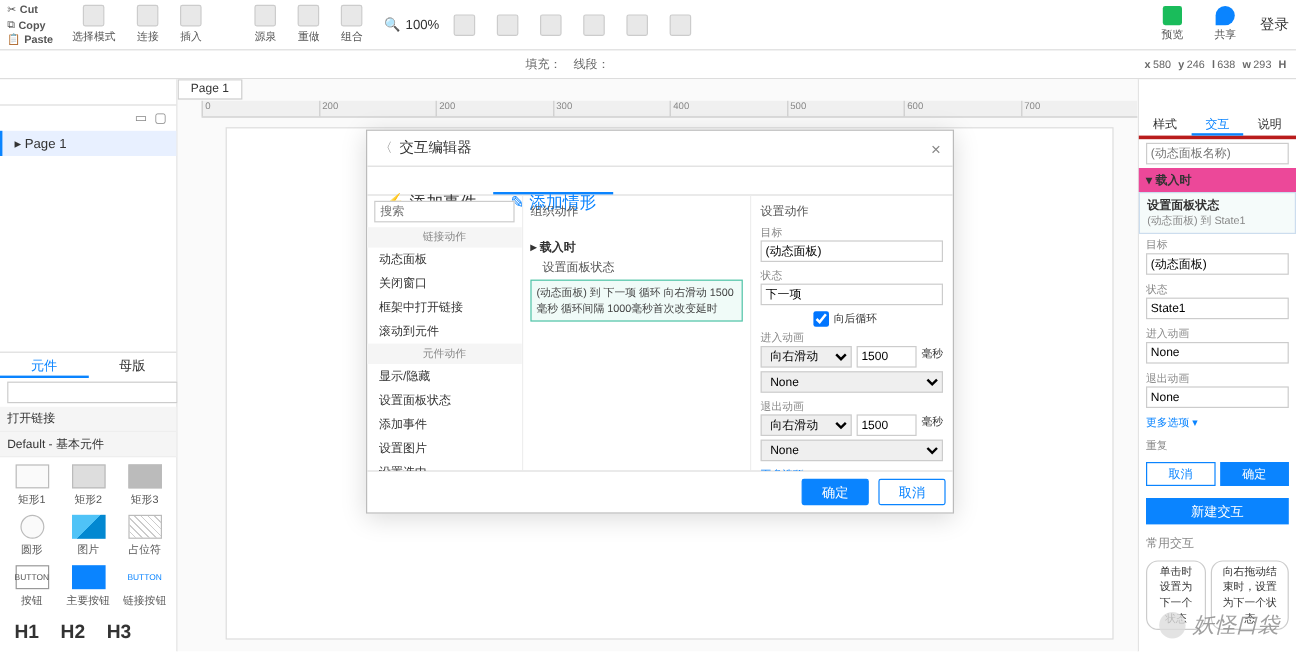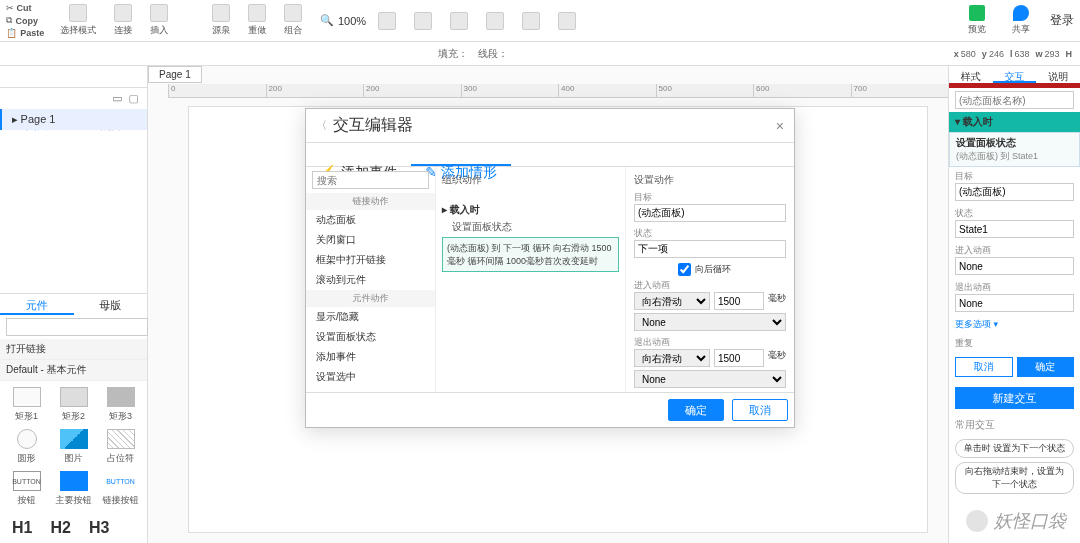--- a/index.html
+++ b/index.html
@@ -36,37 +36,37 @@
 .leftpanel .widget .shape.img { background: linear-gradient(135deg,#4fc3f7 50%,#0288d1 50%); border: none; }
 .leftpanel .widget .shape.btn { background: #fff; border: 1px solid #999; display:flex;align-items:center;justify-content:center;font-size:7px; }
 .leftpanel .widget .shape.btnblue { background: #0a84ff; border: none; }
 .leftpanel .hrow { display: flex; gap: 18px; padding: 6px 12px; font-size: 16px; font-weight: bold; color: #333; }
 .canvas { flex: 1; background: #fafafa; position: relative; overflow: hidden; }
 .canvas .tab { position: absolute; top: 0; left: 0; background: #fff; border: 1px solid #ccc; padding: 2px 10px; font-size: 10px; }
 .canvas .ruler-h { position: absolute; top: 18px; left: 20px; right: 0; height: 14px; background: #f0f0f0; border-bottom: 1px solid #ccc; font-size: 8px; color: #888; display: flex; }
 .canvas .ruler-h span { width: 100px; border-left: 1px solid #ccc; padding-left: 2px; }
 .canvas .page { position: absolute; top: 40px; left: 40px; right: 20px; bottom: 10px; background: #fff; border: 1px solid #ddd; }
 .rightpanel { width: 132px; border-left: 1px solid #ddd; display: flex; flex-direction: column; font-size: 10px; }
-.rightpanel .tabs { display: flex; height: 22px; border-bottom: 5px solid #b91c1c; }
+.rightpanel .tabs { display: flex; height: 22px; border-bottom: 3px solid #b91c1c; margin-top: 28px; }
 .rightpanel .tabs div { flex: 1; text-align: center; line-height: 22px; cursor: pointer; }
 .rightpanel .tabs .active { color: #0a84ff; border-bottom: 2px solid #0a84ff; }
-.rightpanel .secthdr { background: #14b8a6; padding: 3px 6px; font-weight: bold; font-size: 10px; }
+.rightpanel .secthdr { background: #ec4899; padding: 3px 6px; font-weight: bold; font-size: 10px; }
 .rightpanel .row { padding: 3px 6px; }
 .rightpanel .row label { color: #888; font-size: 9px; display: block; }
 .rightpanel input, .rightpanel select { width: 100%; border: 1px solid #ccc; height: 18px; padding: 0 3px; font-size: 10px; }
 .rightpanel .btnrow { display: flex; gap: 4px; padding: 4px 6px; }
 .rightpanel .btnrow button { flex: 1; height: 20px; border: 1px solid #0a84ff; background: #fff; color: #0a84ff; font-size: 10px; cursor: pointer; }
 .rightpanel .btnrow button.primary { background: #0a84ff; color: #fff; }
 .rightpanel .newbtn { margin: 6px; background: #0a84ff; color: #fff; border: none; height: 22px; font-size: 11px; cursor: pointer; }
-.rightpanel .chipcol { display: flex; flex-direction: column; gap: 4px; padding: 4px 6px; }
+.rightpanel .chipcol { display: flex; gap: 4px; padding: 4px 6px; }
 .rightpanel .chip { border: 1px solid #ccc; border-radius: 10px; padding: 2px 6px; font-size: 9px; text-align: center; cursor: pointer; }
 
 .modal { position: absolute; top: 108px; left: 305px; width: 490px; height: 320px; background: #fff; border: 1px solid #bbb; box-shadow: 0 4px 20px rgba(0,0,0,.15); display: flex; flex-direction: column; }
 .modal .mhdr { display: flex; align-items: center; padding: 6px 10px; border-bottom: 1px solid #ddd; }
-.modal .mhdr .title { font-size: 16px; flex: 1; }
+.modal .mhdr .title { font-size: 12px; flex: 1; }
 .modal .mhdr .close { cursor: pointer; color: #888; font-size: 14px; }
 .modal .mtabs { display: flex; height: 24px; border-bottom: 1px solid #ddd; }
 .modal .mtabs div { padding: 0 14px; line-height: 24px; font-size: 14px; cursor: pointer; margin-top: 17px; }
 .modal .mtabs .active { color: #0a84ff; border-bottom: 2px solid #0a84ff; }
 .modal .mbody { flex: 1; display: flex; overflow: hidden; }
 .modal .col1 { width: 130px; border-right: 1px solid #eee; overflow-y: auto; }
 .modal .col1 input { width: calc(100% - 12px); margin: 4px 6px; border: 1px solid #ccc; height: 18px; padding: 0 4px; font-size: 10px; }
 .modal .col1 .grp { background: #f5f5f5; text-align: center; font-size: 9px; padding: 2px 0; color: #888; }
 .modal .col1 .act { padding: 3px 10px; font-size: 10px; cursor: pointer; }
 .modal .col2 { width: 190px; border-right: 1px solid #eee; padding: 6px; }
@@ -312,20 +312,21 @@
       <input placeholder="搜索" style="">
       <div class="grp">链接动作</div>
       <div class="act">动态面板</div>
       <div class="act">关闭窗口</div>
       <div class="act">框架中打开链接</div>
       <div class="act">滚动到元件</div>
       <div class="grp">元件动作</div>
       <div class="act">显示/隐藏</div>
       <div class="act">设置面板状态</div>
       <div class="act">添加事件</div>
+      <div class="act">设置图片</div>
       <div class="act">设置选中</div>
       
       
       
       
       
       
       
       
     </div>

